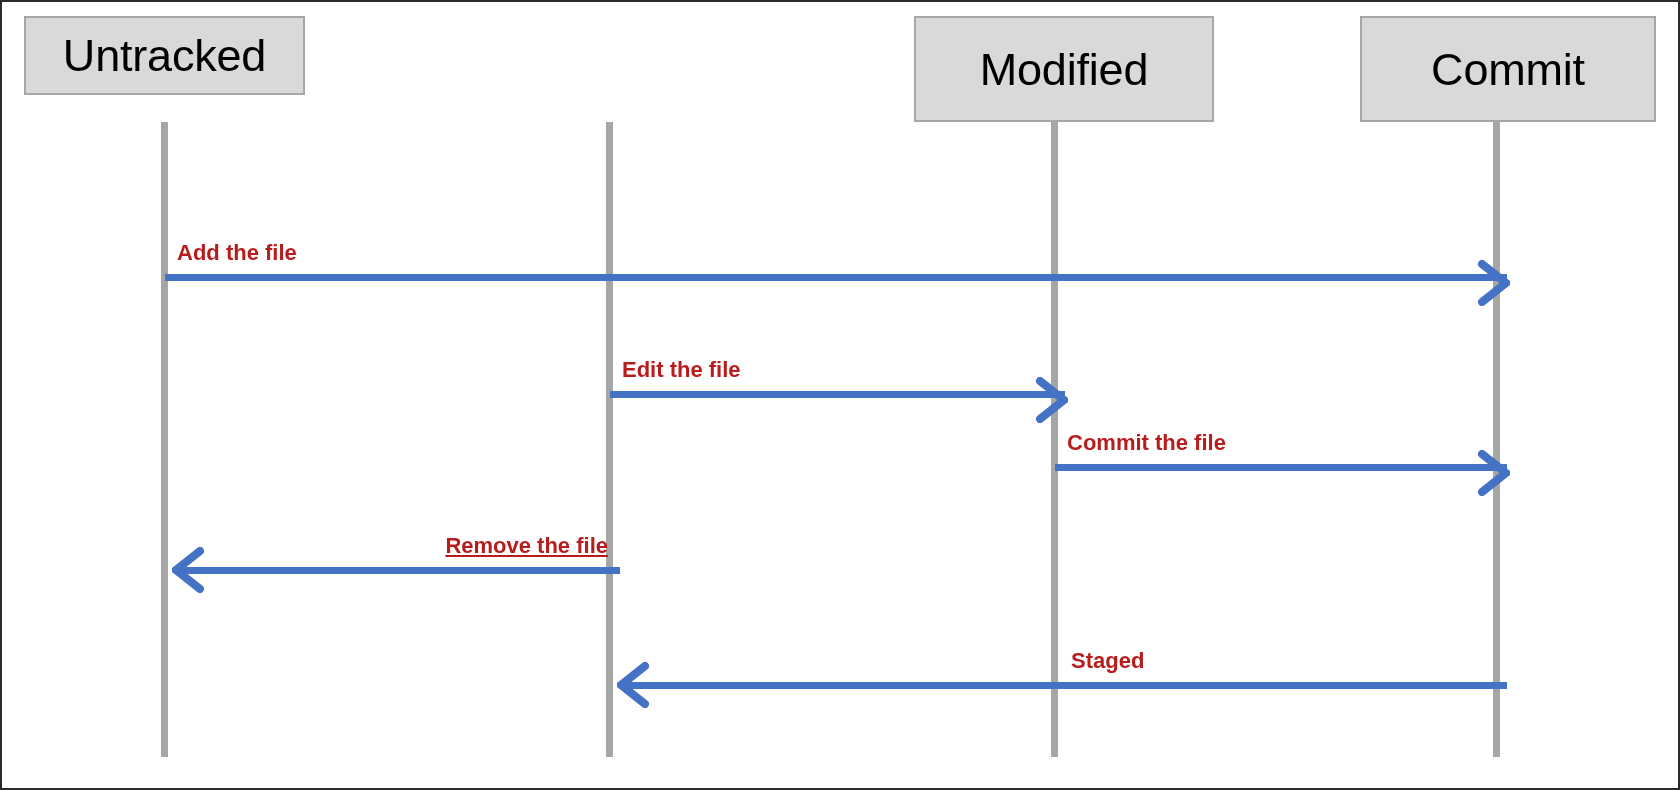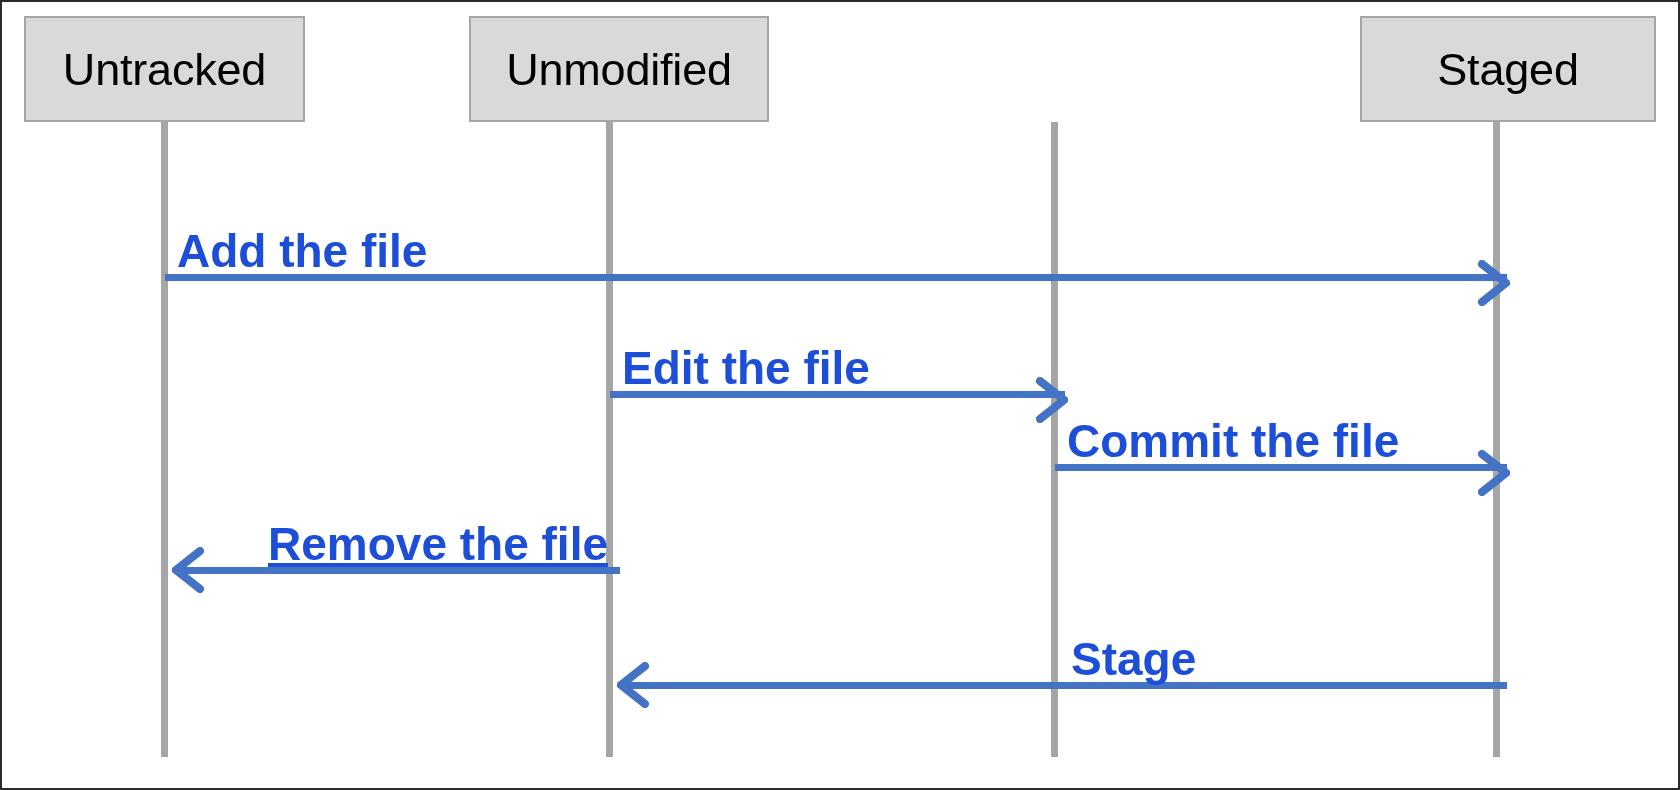--- a/index.html
+++ b/index.html
@@ -68,43 +68,43 @@
   .head-left{
     left:-3px;
   }
   .head-left .chev{
     position:absolute;
     left:0;top:-3px;
     width:34px;height:46px;
   }
   .msg-label{
     position:absolute;
-    bottom:0;
-    font-size:46px;
+    bottom:10px;
+    font-size:22px;
     font-weight:700;
-    color:#1d4ed8;
+    color:#b91c1c;
     white-space:nowrap;
     line-height:1;
   }
   .label-left{left:12px;}
   .label-right{right:12px;text-decoration:underline;}
 </style>
 </head>
 <body>
 
 <div id="canvas">
 
-  <div class="lifebox" style="left:22px;top:14px;width:281px;height:106px;">
+  <div class="lifebox" style="left:22px;top:14px;width:281px;height:79px;">
     <span class="lifebox-label">Untracked</span>
   </div>
-  <div class="lifebox" style="left:467px;top:14px;width:300px;height:106px;">
-    <span class="lifebox-label">Unmodified</span>
+  <div class="lifebox" style="left:912px;top:14px;width:300px;height:106px;">
+    <span class="lifebox-label">Modified</span>
   </div>
   <div class="lifebox" style="left:1358px;top:14px;width:296px;height:106px;">
-    <span class="lifebox-label">Staged</span>
+    <span class="lifebox-label">Commit</span>
   </div>
 
   <div class="lifeline" style="left:159px;top:120px;height:635px;"></div>
   <div class="lifeline" style="left:604px;top:120px;height:635px;"></div>
   <div class="lifeline" style="left:1049px;top:120px;height:635px;"></div>
   <div class="lifeline" style="left:1491px;top:120px;height:635px;"></div>
 
   <div class="msg" style="left:163px;top:272px;width:1342px;">
     <div class="msg-line"></div>
     <div class="msg-head head-right">
@@ -145,16 +145,16 @@
     <div class="msg-label label-right">Remove the file</div>
   </div>
 
   <div class="msg" style="left:618px;top:680px;width:887px;">
     <div class="msg-line"></div>
     <div class="msg-head head-left">
       <svg class="chev" viewBox="0 0 34 46" xmlns="http://www.w3.org/2000/svg">
         <polyline points="28,4 4,23 28,42" fill="none" stroke="#4472c4" stroke-width="8" stroke-linecap="round" stroke-linejoin="miter"></polyline>
       </svg>
     </div>
-    <div class="msg-label" style="left:451px;">Stage</div>
+    <div class="msg-label" style="left:451px;">Staged</div>
   </div>
 
 </div>
 
 </body></html>

